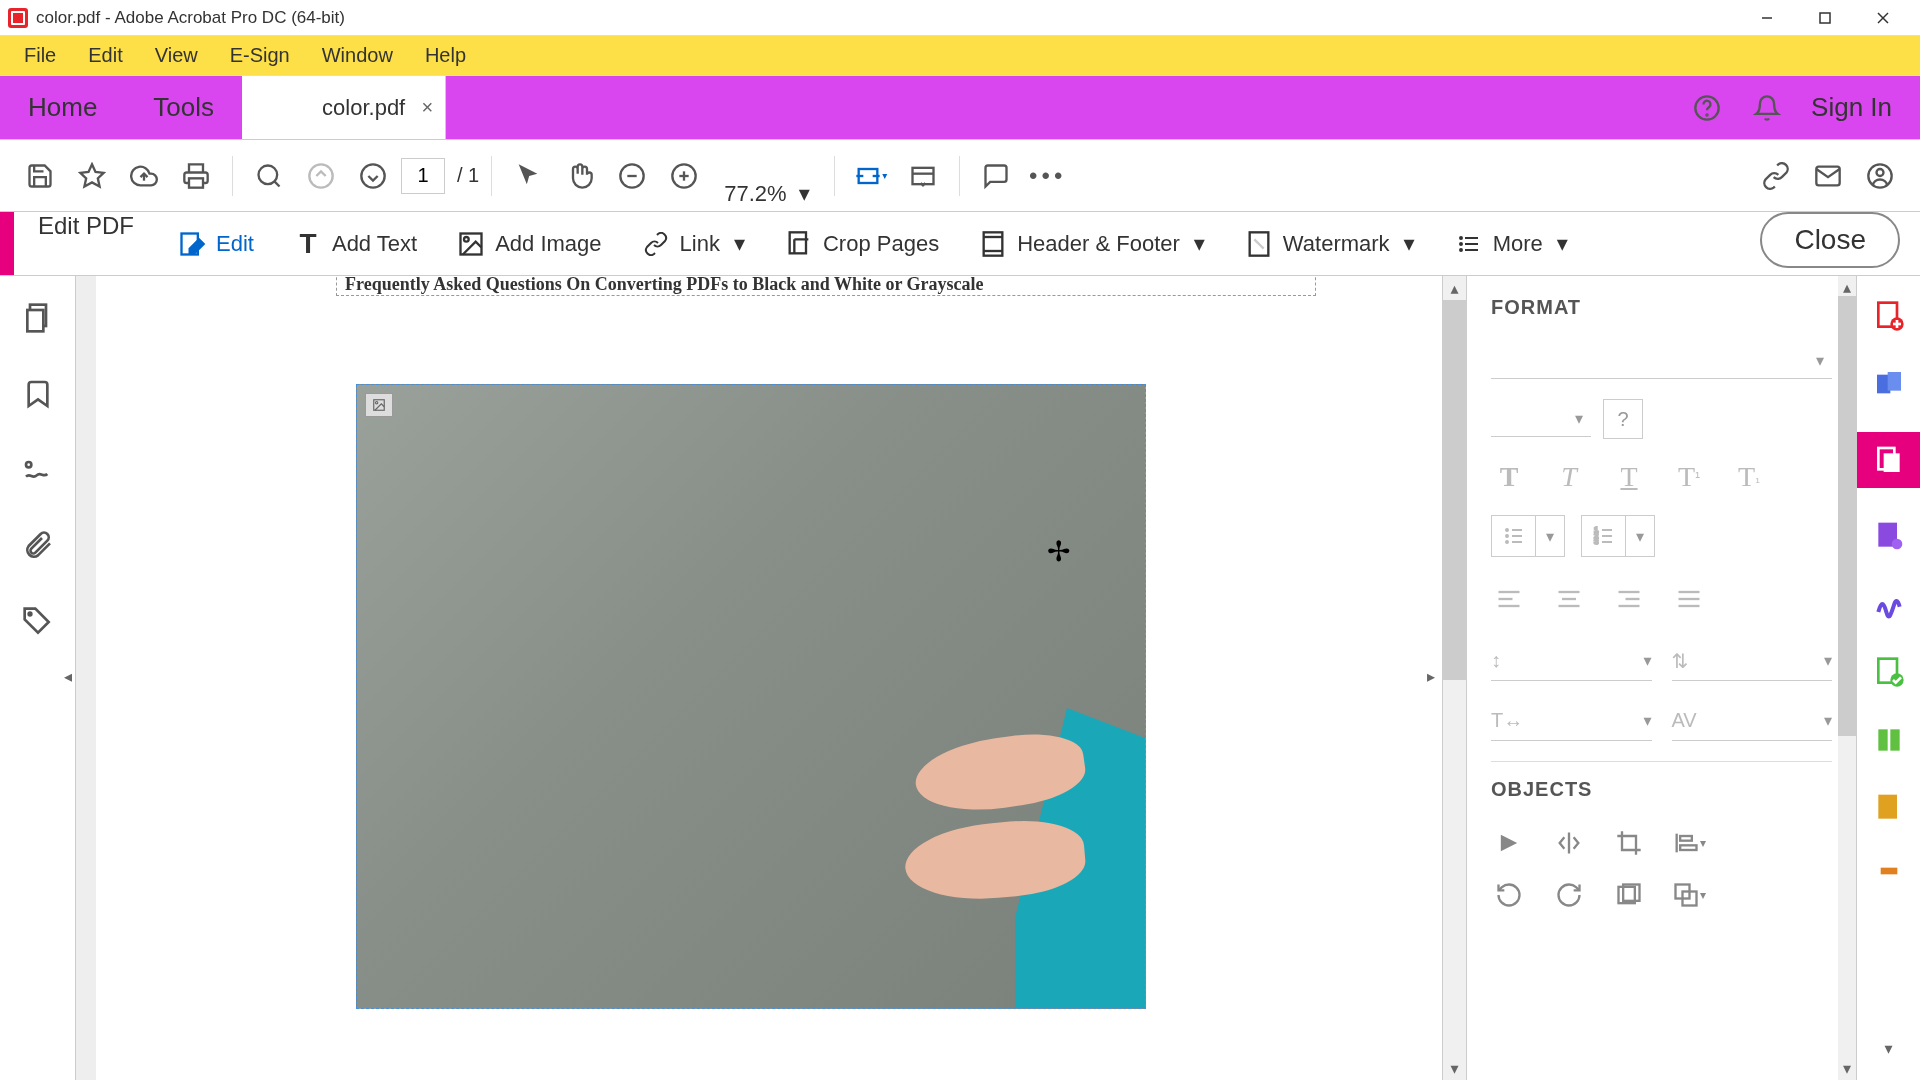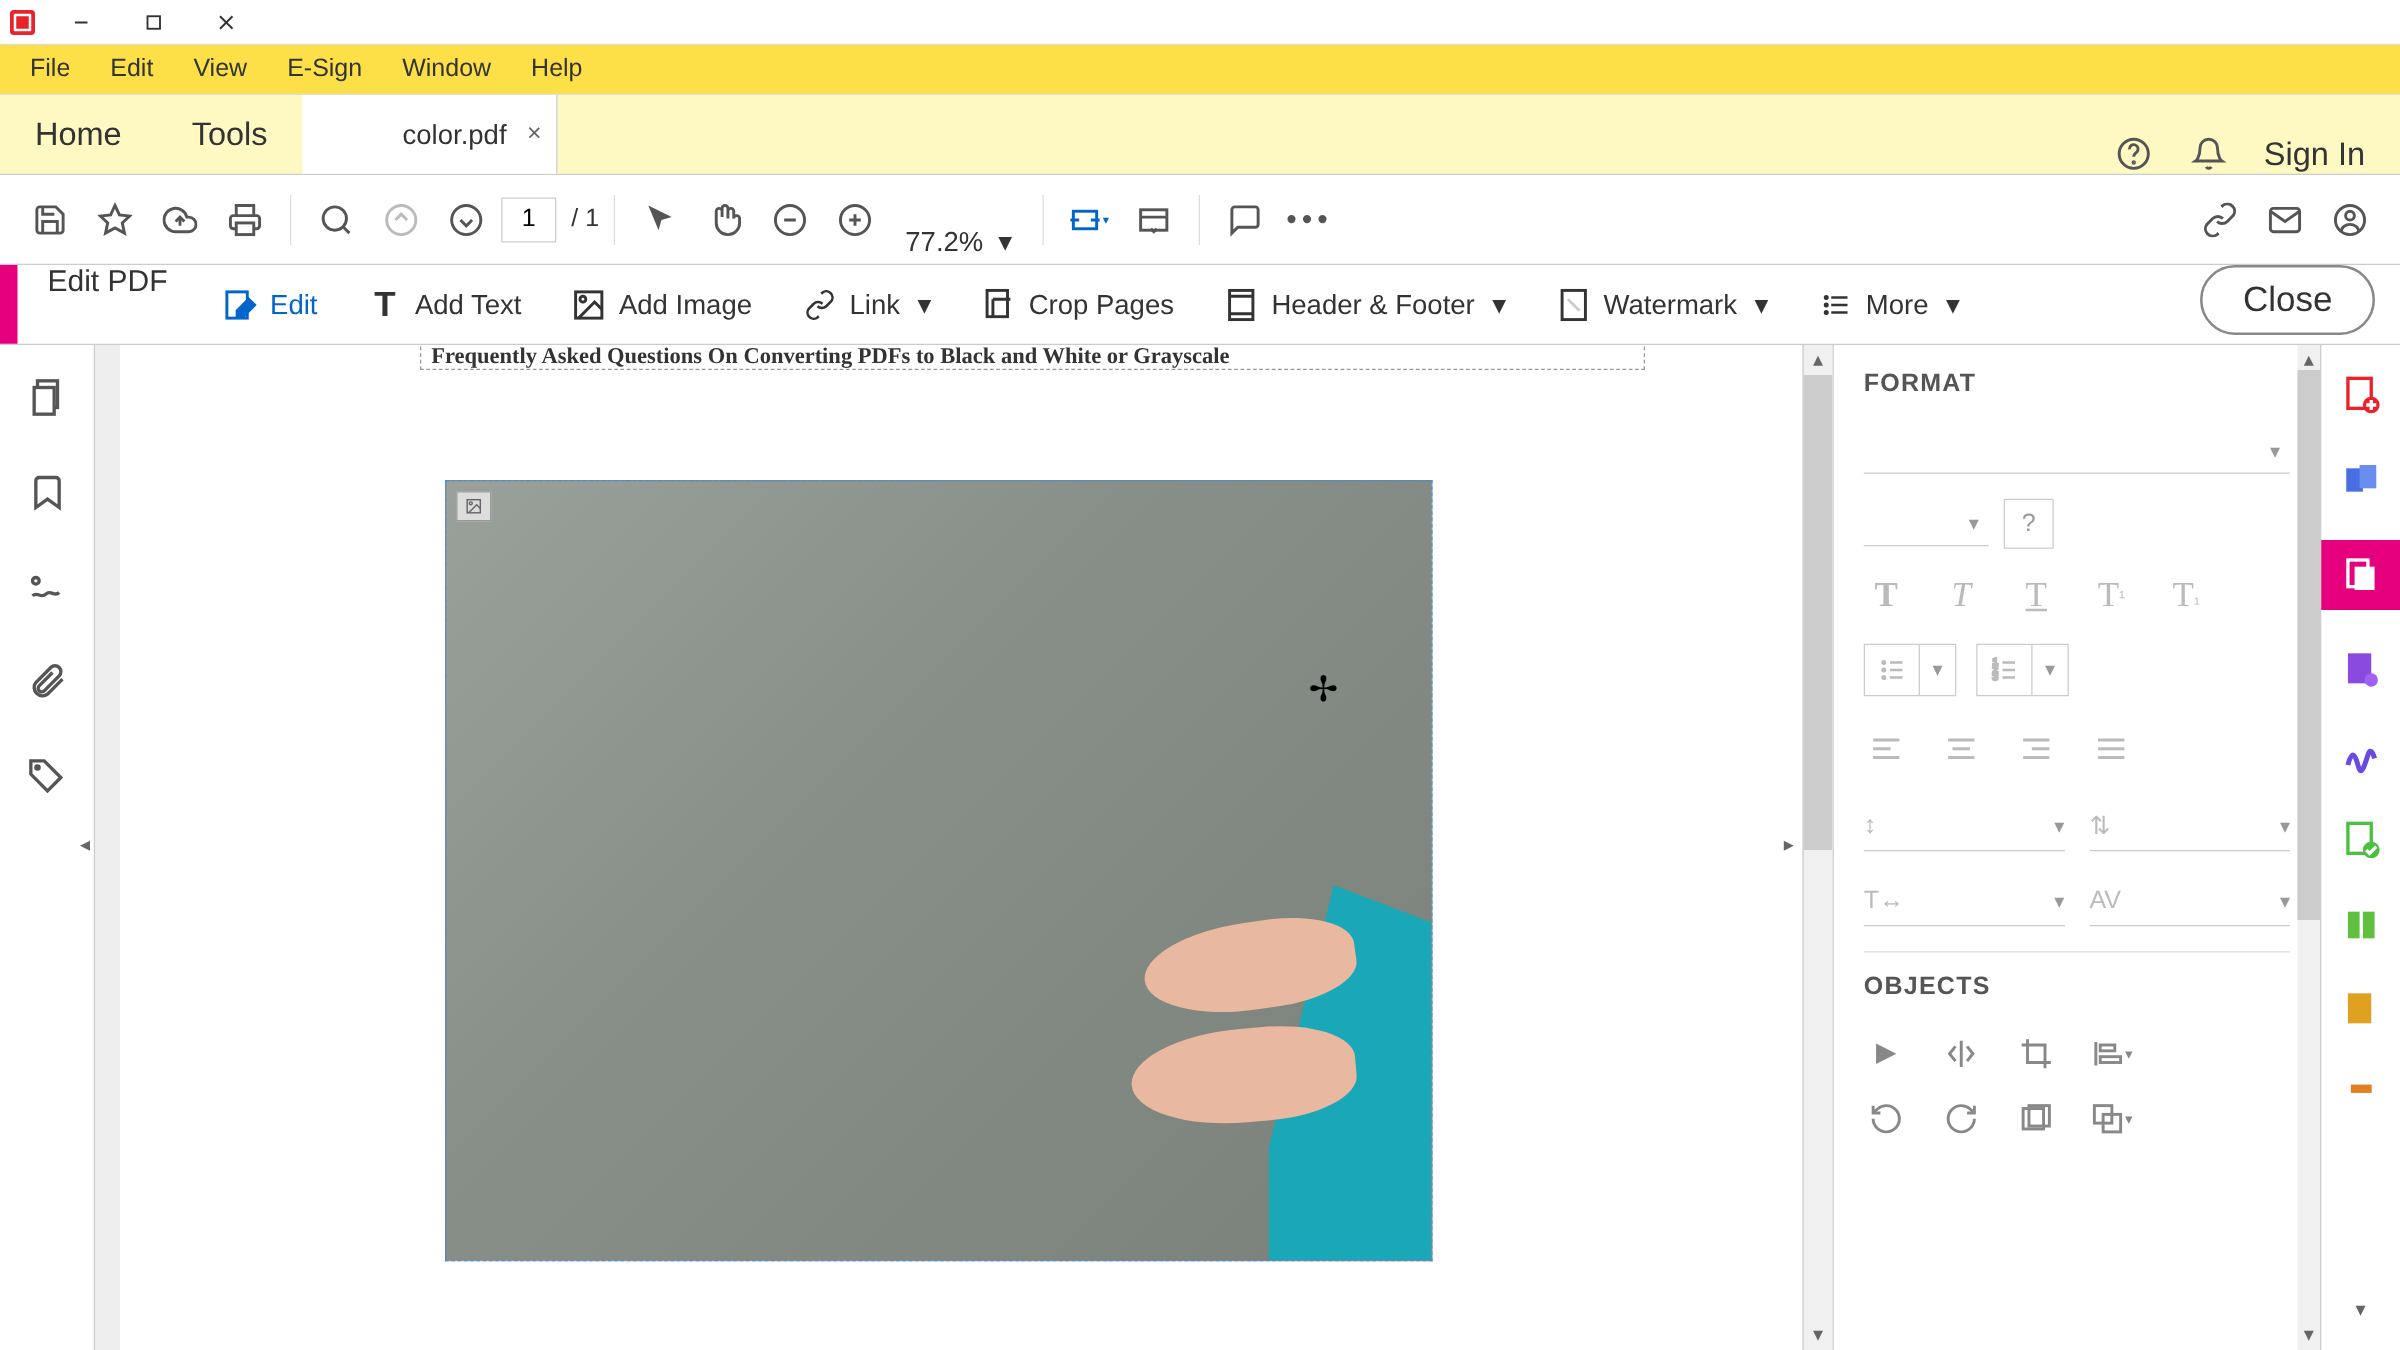--- a/index.html
+++ b/index.html
@@ -12,21 +12,21 @@
 .title-text { font-size: 17px; color: #333; flex: 1; }
 .win-controls { display: flex; gap: 0; }
 .win-btn { width: 58px; height: 36px; display: flex; align-items: center; justify-content: center; color: #333; font-size: 14px; }
 .win-btn svg { stroke: #333; stroke-width: 1.5; fill: none; }
 
 
 .menubar { height: 40px; background: #fde047; display: flex; align-items: center; padding: 0 8px; border-bottom: 1px solid #ddd; }
 .menu-item { padding: 8px 16px; font-size: 20px; color: #333; cursor: pointer; }
 
 
-.tabsbar { height: 64px; background: #fef9c3; display: flex; align-items: flex-end; border-bottom: 1px solid #ccc; }
+.tabsbar { height: 64px; background: #d946ef; display: flex; align-items: center; border-bottom: 1px solid #ccc; }
 .tab-home, .tab-tools { padding: 0 28px; font-size: 26px; color: #333; height: 100%; display: flex; align-items: center; }
 .doc-tab { background: #fff; height: 100%; display: flex; align-items: center; padding: 0 40px 0 80px; font-size: 22px; color: #333; border-right: 1px solid #ccc; position: relative; }
 .doc-tab-close { position: absolute; right: 12px; font-size: 20px; color: #666; }
 .tabs-spacer { flex: 1; }
 .tabs-right { display: flex; align-items: center; gap: 28px; padding-right: 28px; }
 .tabs-icon { width: 32px; height: 32px; display: flex; align-items: center; justify-content: center; color: #555; }
 .sign-in { font-size: 26px; color: #333; font-weight: 500; }
 
 
 .toolbar { height: 72px; background: #fff; display: flex; align-items: center; padding: 0 16px; border-bottom: 1px solid #ccc; gap: 4px; }
@@ -102,20 +102,21 @@
 .rs-icon { width: 40px; height: 40px; display: flex; align-items: center; justify-content: center; }
 .rs-icon.active { background: #e6007e; color: #fff; width: 64px; height: 56px; }
 
 svg { display: block; }
 </style>
 </head>
 <body>
 
 <div class="titlebar">
   <div class="app-icon"></div>
+  <div class="title-text">color.pdf - Adobe Acrobat Pro DC (64-bit)</div>
   <div class="win-controls">
     <div class="win-btn">
         <svg width="14" height="14">
           <line x1="2" y1="7" x2="12" y2="7"></line>
         </svg>
       </div>
     <div class="win-btn">
         <svg width="14" height="14">
           <rect x="2" y="2" width="10" height="10"></rect>
         </svg>

